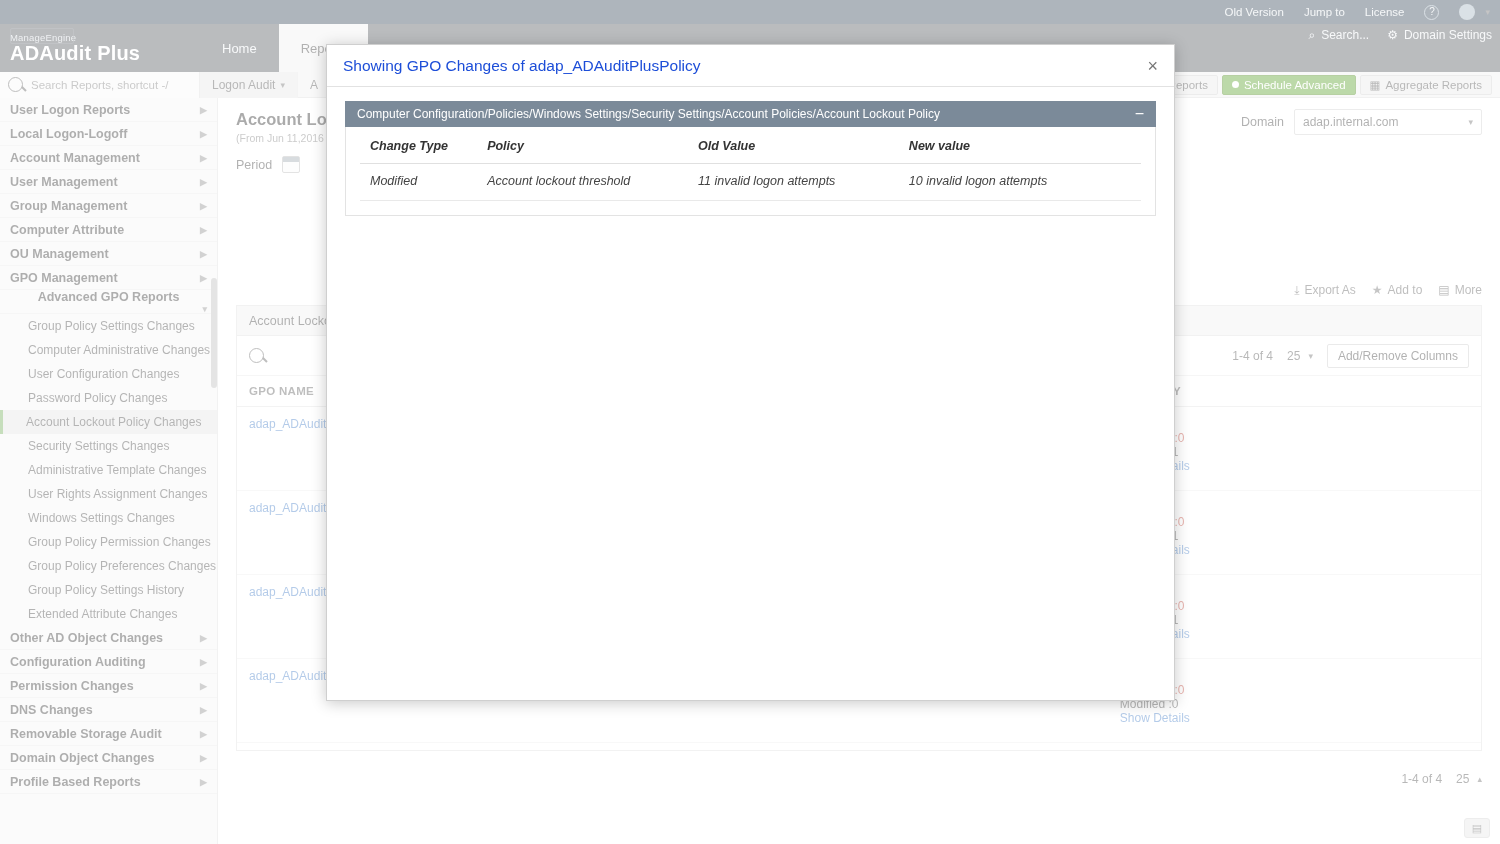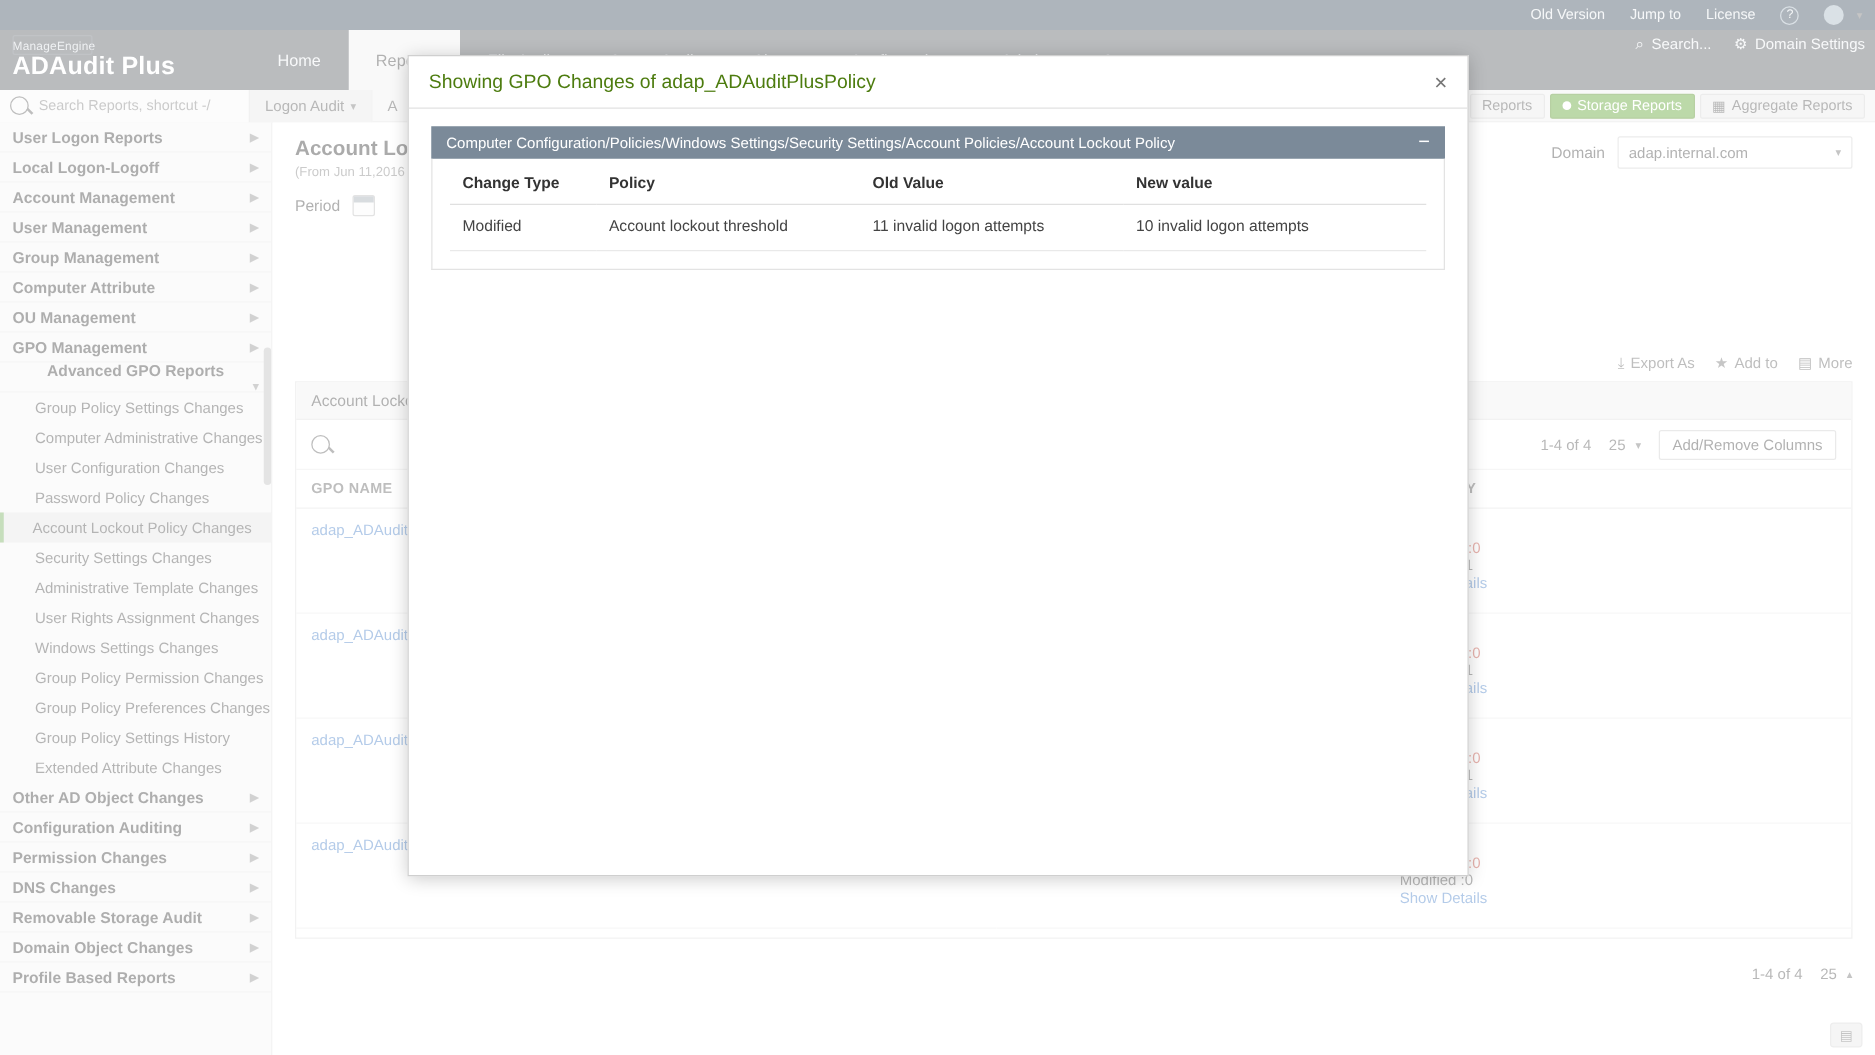--- a/index.html
+++ b/index.html
@@ -209,31 +209,31 @@
     background: rgba(255,255,255,0.62);
   }
   .modal {
     position: absolute; left: 326px; top: 44px; width: 849px; height: 657px;
     background: #fff; border: 1px solid #cfcfcf; box-shadow: 0 2px 14px rgba(0,0,0,.22);
   }
   .modal-head {
     height: 42px; display: flex; align-items: center; padding: 0 16px;
     border-bottom: 1px solid #e2e2e2;
   }
-  .modal-title { font-size: 15.5px; color: #4d7c0f; }
+  .modal-title { font-size: 15.5px; color: #1d4ed8; }
   .modal-close {
     margin-left: auto; font-size: 18px; color: #777; cursor: pointer; line-height: 1;
   }
   .modal-body { padding: 14px 18px; }
   .acc-head {
     height: 26px; background: #7b8a99; color: #fff; display: flex; align-items: center;
     padding: 0 12px; font-size: 12px;
   }
   .acc-head .minus { margin-left: auto; font-size: 16px; line-height: 1; cursor: pointer; }
-  .acc-body { border: 1px solid #e3e3e3; border-top: none; padding: 0 14px 14px 14px; }
+  .acc-body { border: 1px solid #e3e3e3; border-top: none; padding: 0 14px 14px 14px; font-style: italic; }
   table.chg { width: 100%; border-collapse: collapse; table-layout: fixed; }
   table.chg th {
     text-align: left; font-size: 12.5px; color: #333; font-weight: bold;
     padding: 12px 6px 10px 10px; border-bottom: 1px solid #e0e0e0;
   }
   table.chg td {
     padding: 10px 6px 12px 10px; font-size: 12.5px; color: #444;
     border-bottom: 1px solid #e9e9e9;
   }
 </style>
@@ -301,21 +301,21 @@
       <div class="st">
         <span>A</span>
       </div>
     </div>
     <div class="subbar-right">
       <div class="btn-grey">
         <span>Reports</span>
       </div>
       <div class="btn-green">
         <span class="dot-white"></span>
-        <span>Storage Reports</span>
+        <span>Schedule Advanced</span>
       </div>
       <div class="btn-grey">
         <span>▦</span>
         <span>Aggregate Reports</span>
       </div>
     </div>
   </div>
 
   <div class="body">
 

